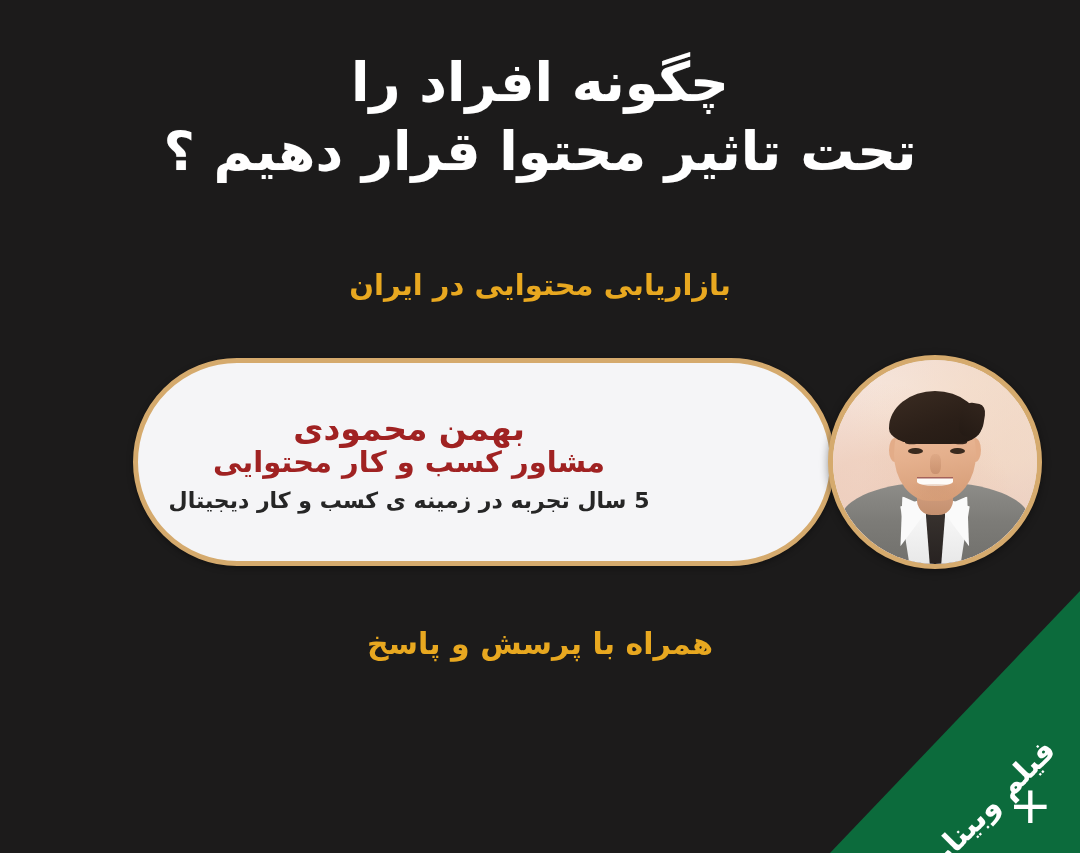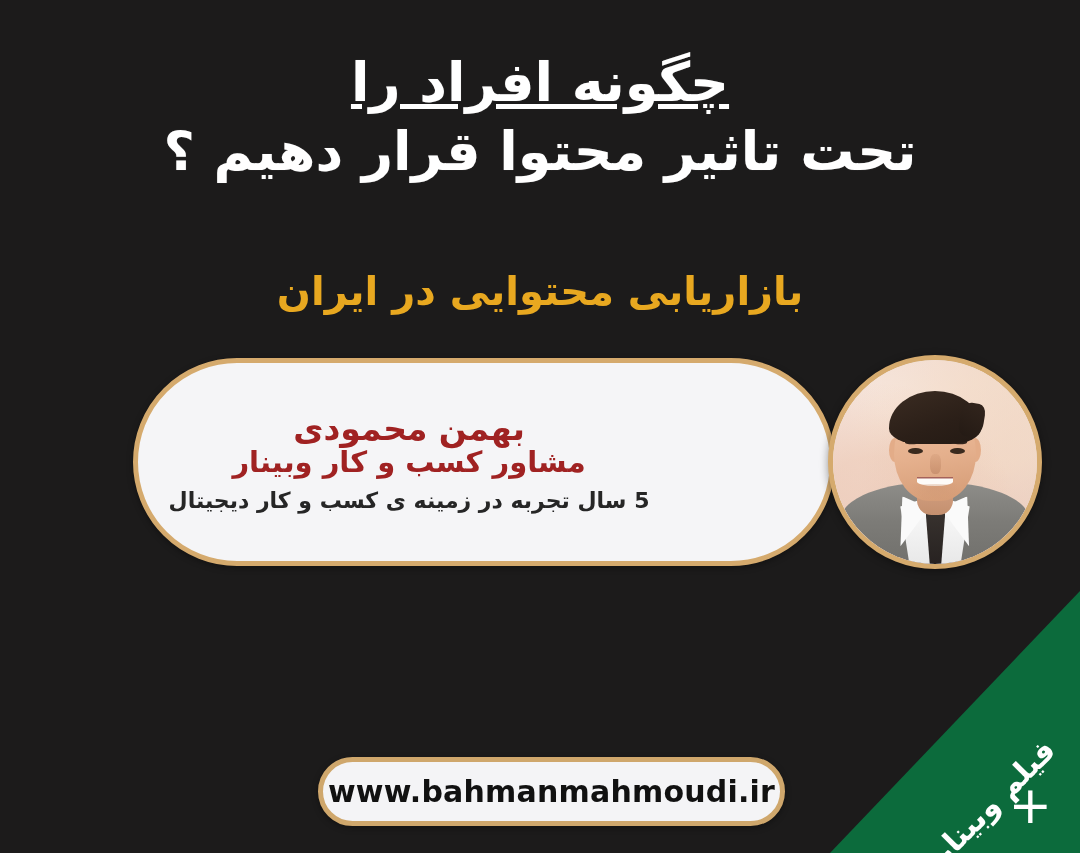--- a/index.html
+++ b/index.html
@@ -16,30 +16,30 @@
   .headline{
     position:absolute;left:0;right:0;top:48px;
     text-align:center;direction:rtl;
     color:#ffffff;
     font-weight:bold;
     font-size:54px;
     line-height:1.28;
     letter-spacing:-0.5px;
     text-shadow:0 0 1px rgba(255,255,255,.25);
   }
-  .headline .l1{display:block;text-decoration:underline;}
+  .headline .l1{display:block;}
   .headline .l2{display:block;}
 
   
   .subtitle{
     position:absolute;left:0;right:0;top:268px;
     text-align:center;direction:rtl;
     color:#e8a820;
     font-weight:bold;
-    font-size:40px;
+    font-size:29px;
     letter-spacing:0px;
   }
 
   
   .card{
     position:absolute;
     left:133px;top:358px;
     width:702px;height:208px;
     background:#f5f5f7;
     border:5px solid #d5aa6d;
@@ -196,21 +196,21 @@
   <div class="headline">
     <span class="l1">چگونه افراد را</span>
     <span class="l2">تحت تاثیر محتوا قرار دهیم ؟</span>
   </div>
 
   <div class="subtitle">بازاریابی محتوایی در ایران</div>
 
   <div class="card">
     <div class="card-inner">
       <div class="spk-name">بهمن محمودی</div>
-      <div class="spk-role">مشاور کسب و کار وبینار</div>
+      <div class="spk-role">مشاور کسب و کار محتوایی</div>
       <div class="spk-exp">5 سال تجربه در زمینه ی کسب و کار دیجیتال</div>
     </div>
   </div>
 
   <div class="avatar">
     <div class="photo">
       <div class="bd"></div>
       <div class="suit"></div>
       <div class="shirt"></div>
       <div class="collarL"></div>
@@ -224,23 +224,21 @@
       <div class="browR"></div>
       <div class="eyeL"></div>
       <div class="eyeR"></div>
       <div class="nose"></div>
       <div class="mouth"></div>
       <div class="chin"></div>
       <div class="hair"></div>
     </div>
   </div>
 
-
-  <div class="url-pill">
-    <span class="url-text">www.bahmanmahmoudi.ir</span>
-  </div>
+  <div class="qa">همراه با پرسش و پاسخ</div>
+
 
   <div class="ribbon">
     <div class="ribbon-label">فیلم وبینار</div>
     <div class="ribbon-plus">+</div>
   </div>
 
 </div>
 
 </body></html>

